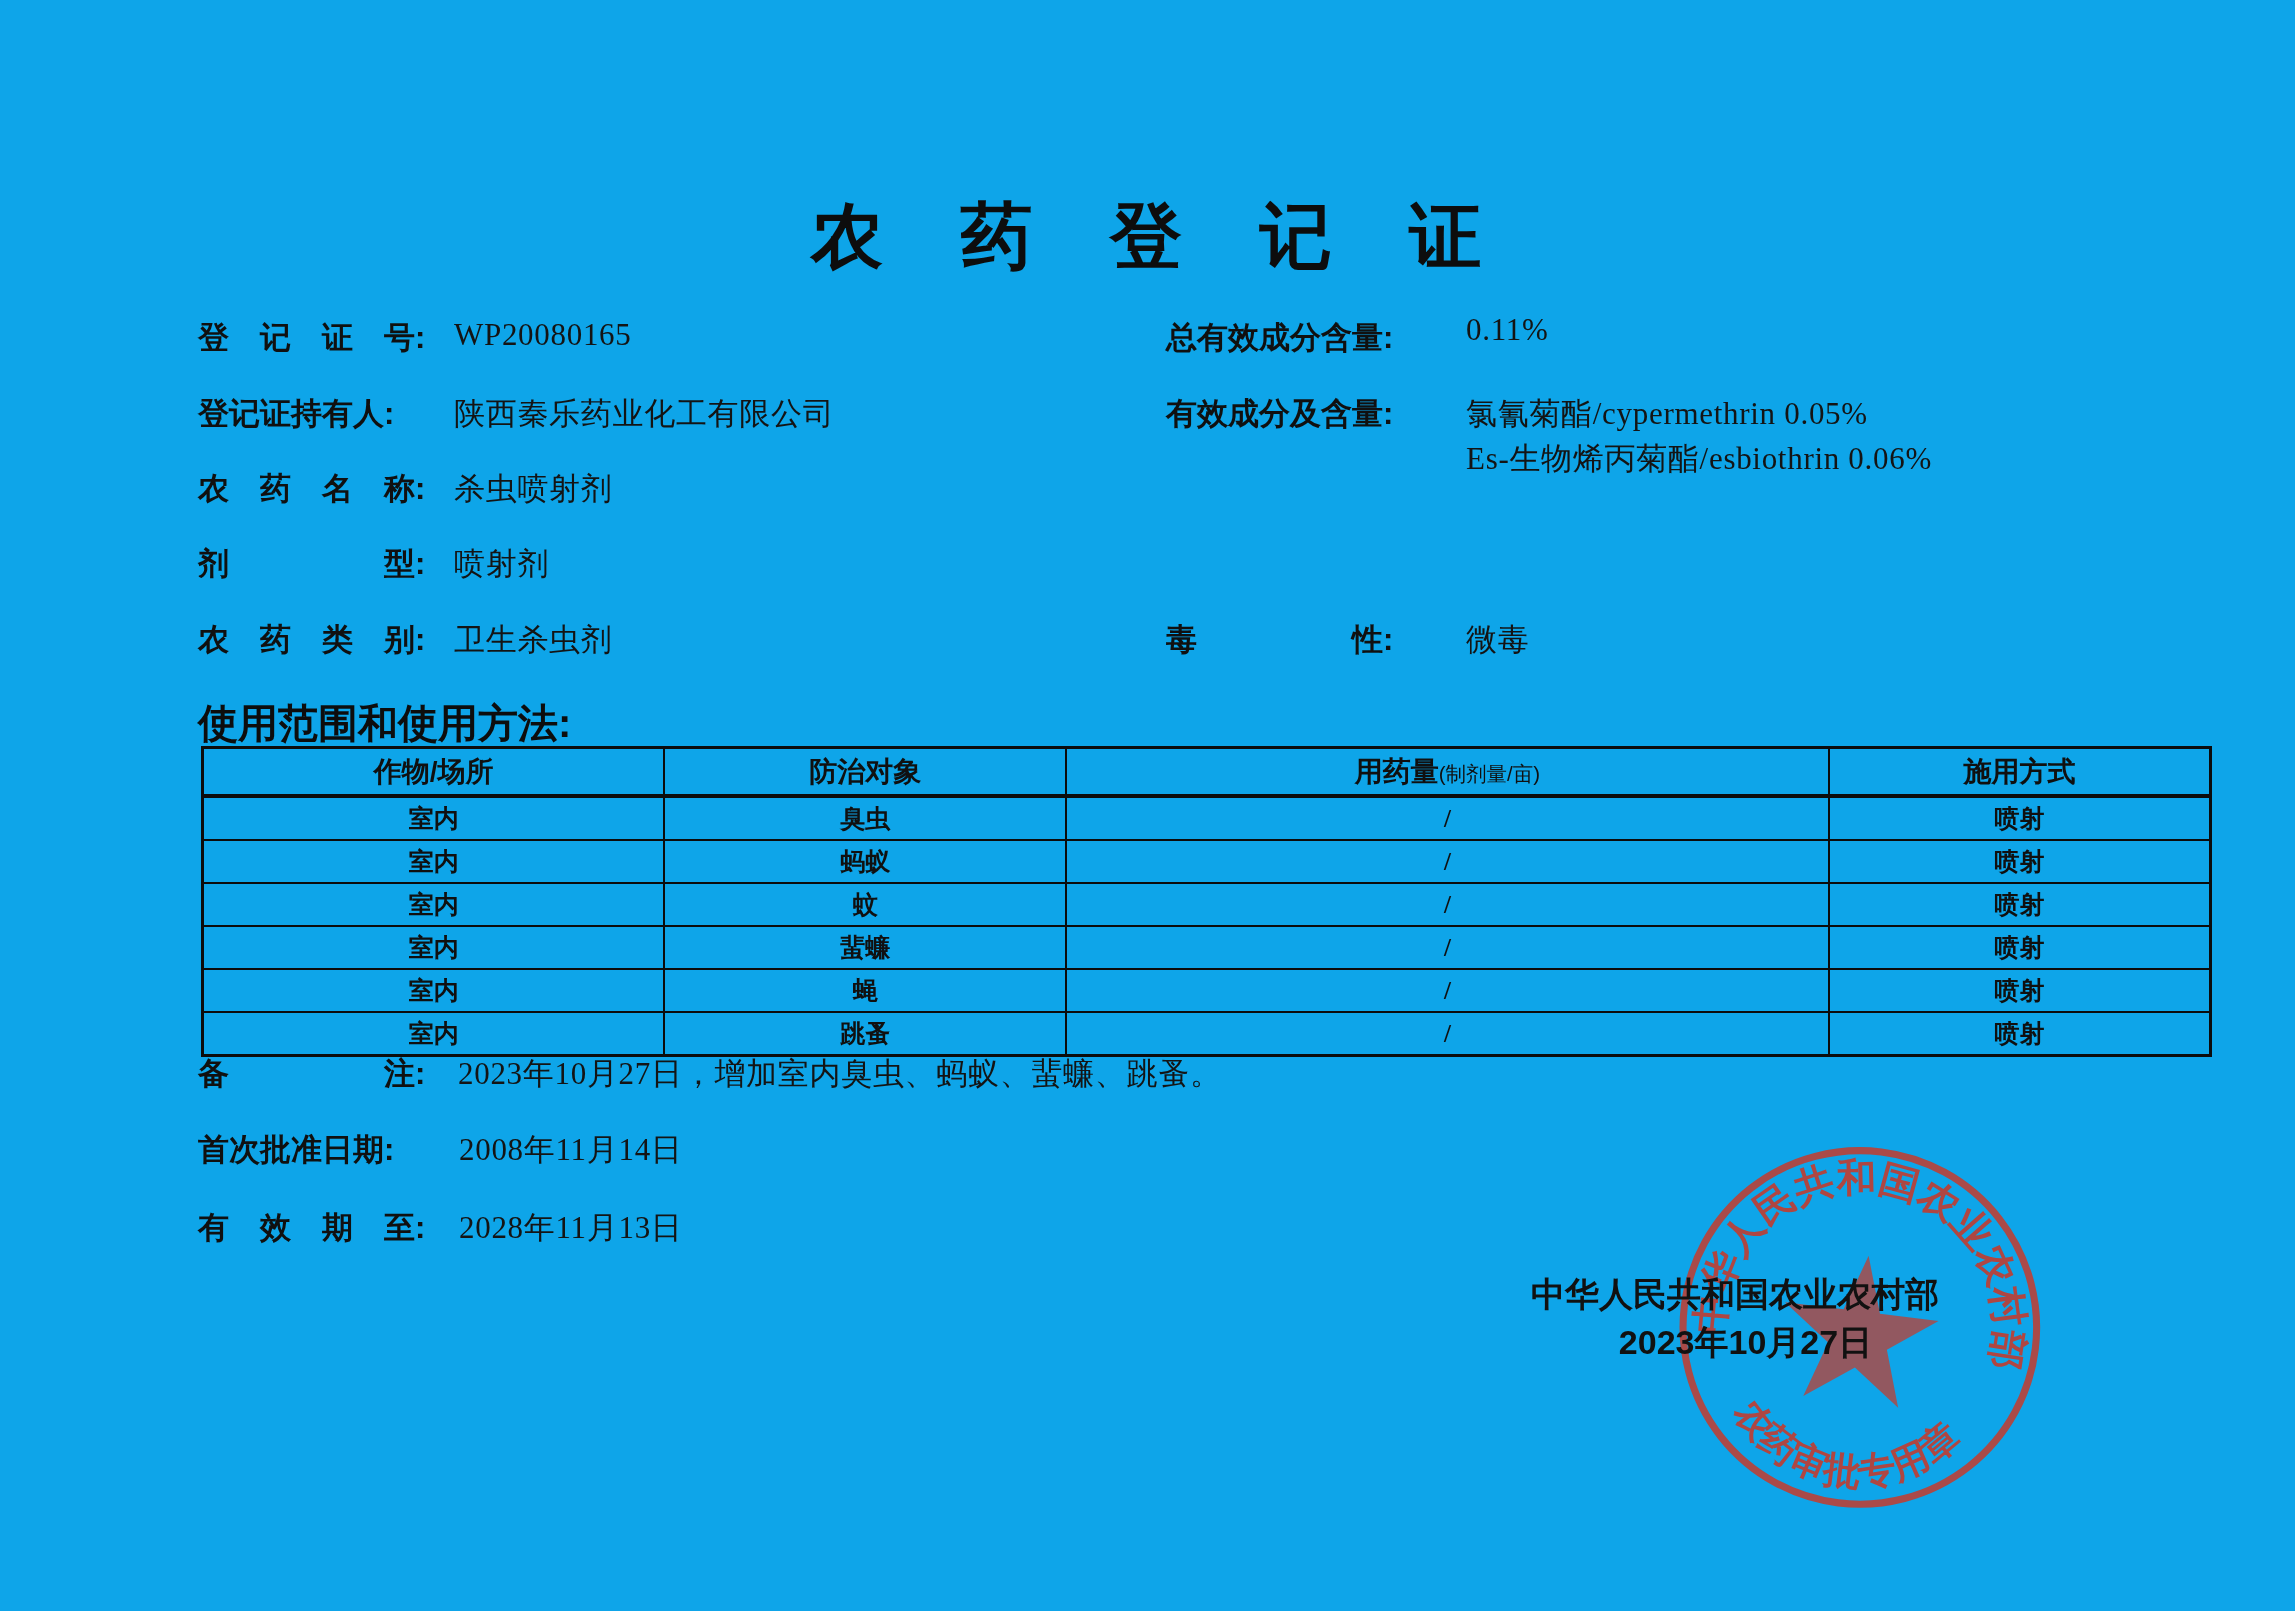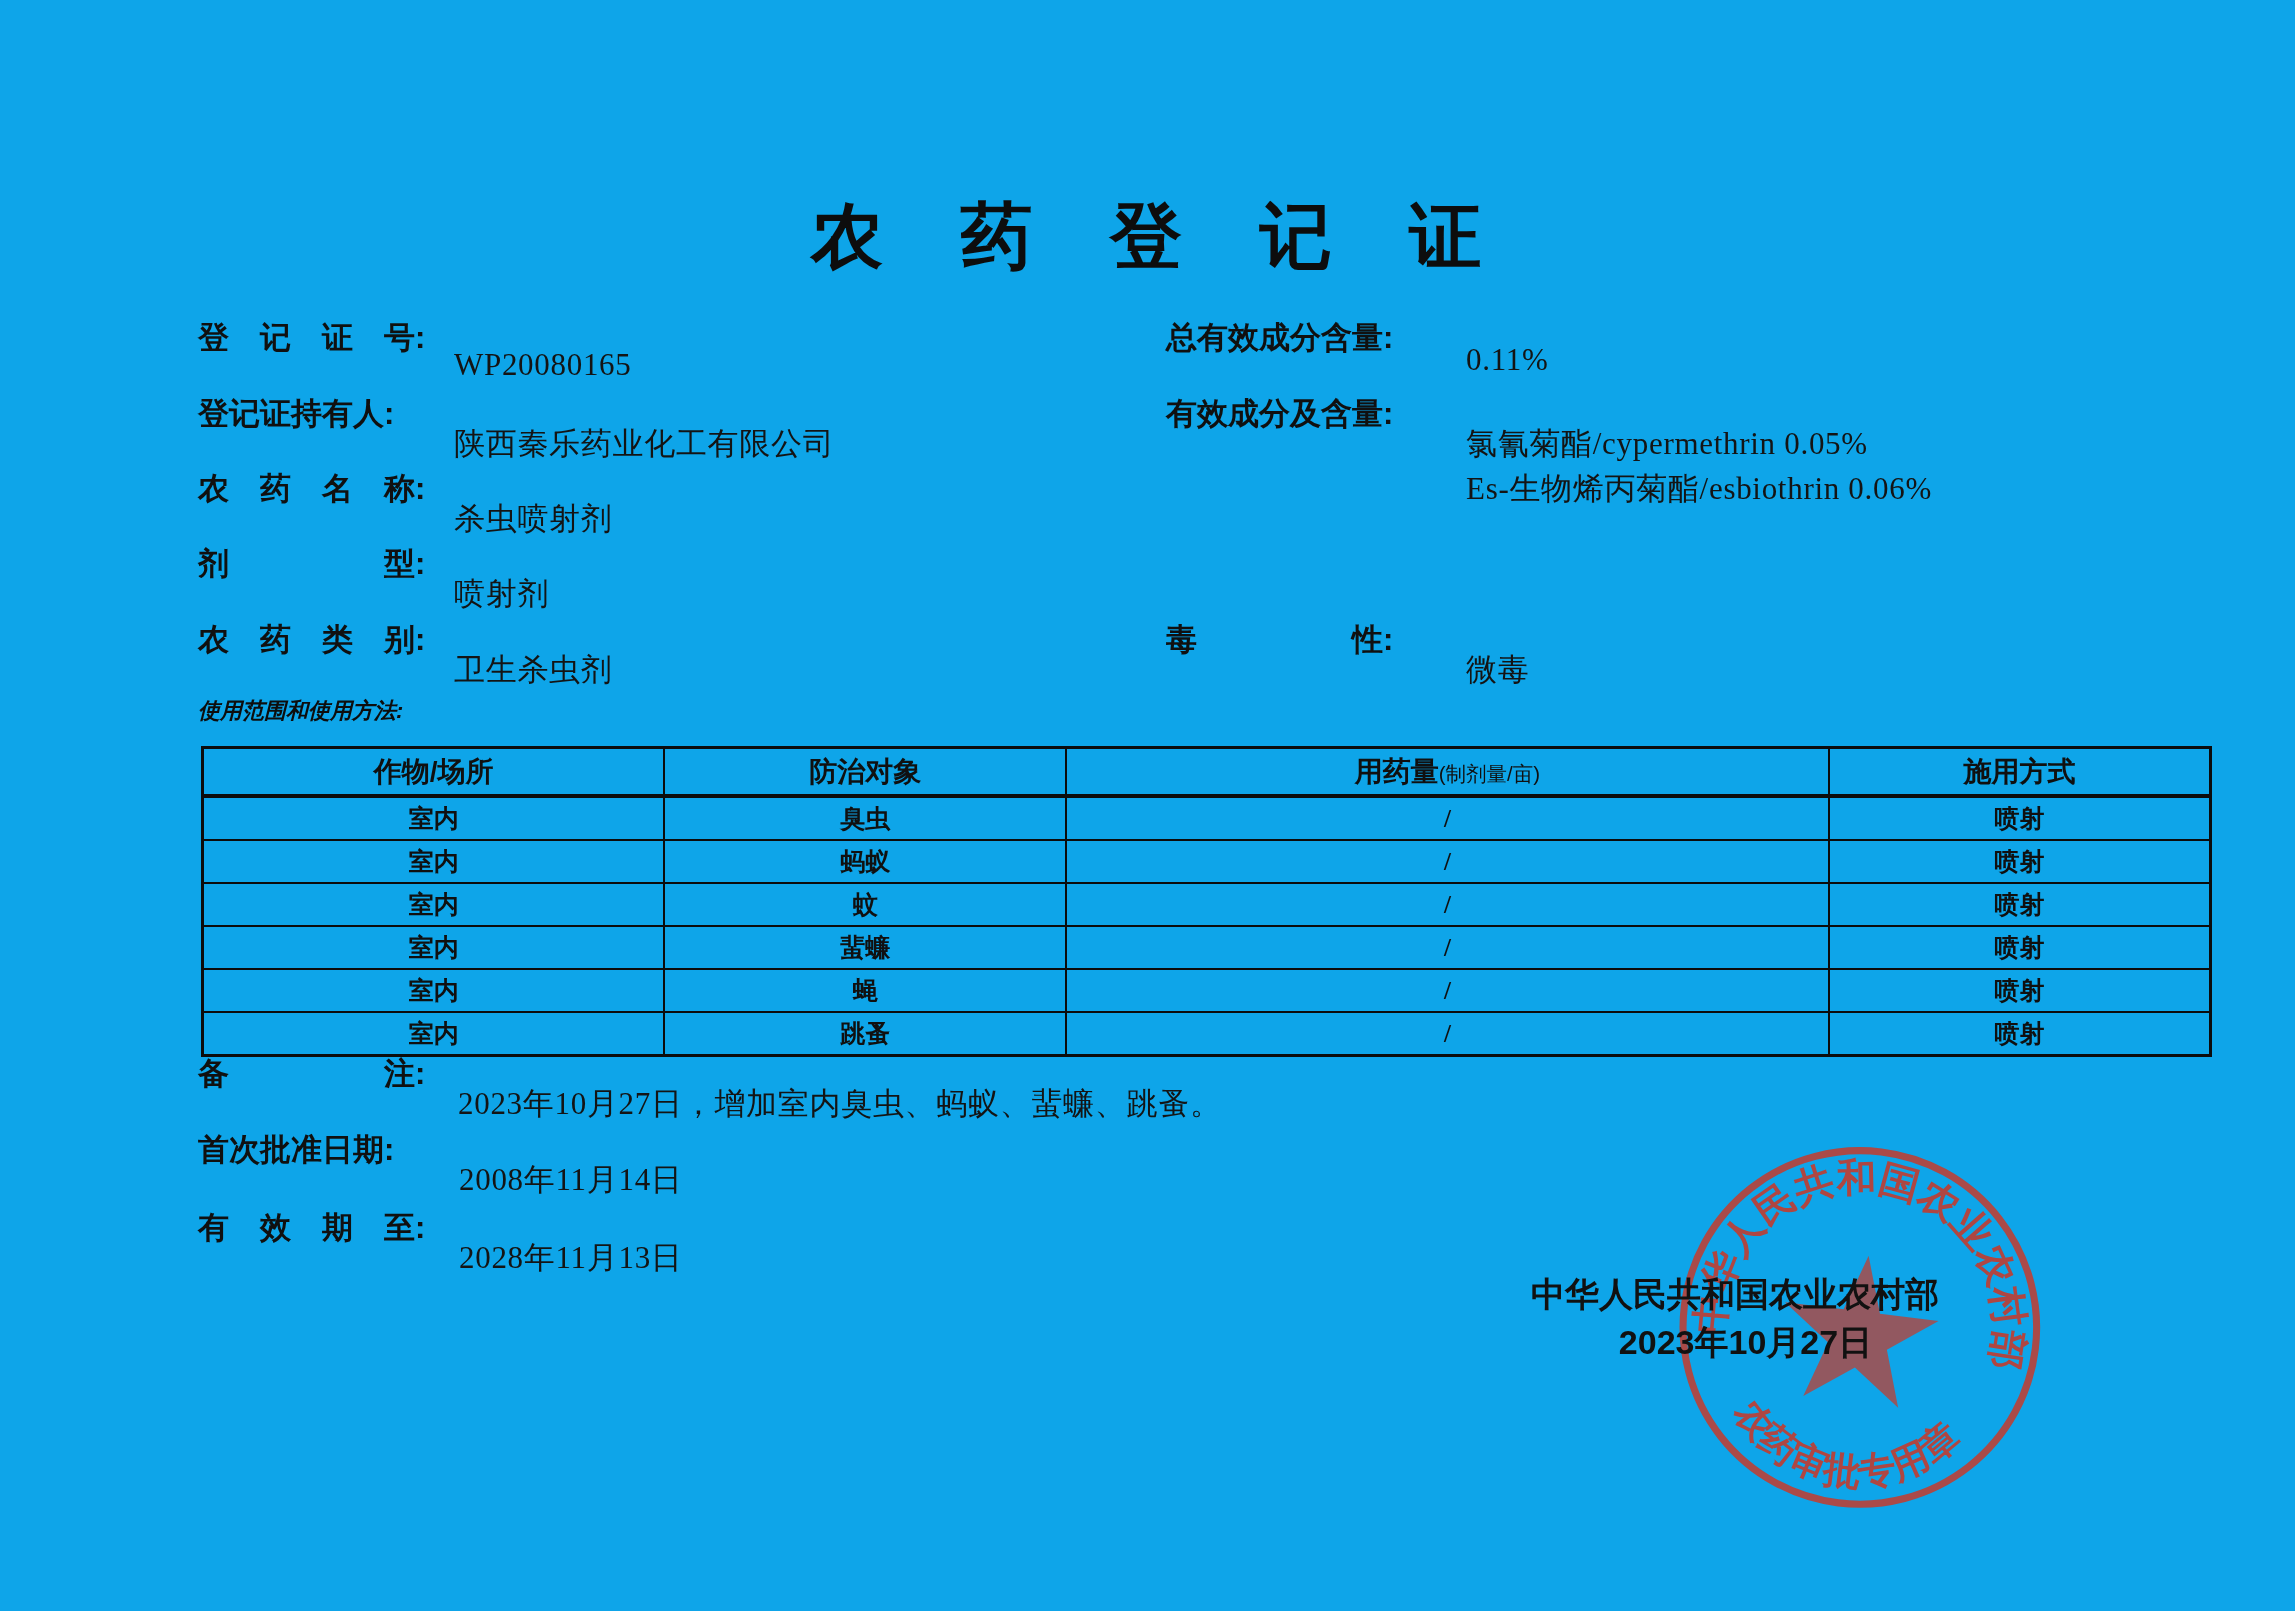--- a/index.html
+++ b/index.html
@@ -3,22 +3,22 @@
 <meta charset="utf-8">
 <style>
   html,body{margin:0;padding:0;background:#e8e8e8;}
   #page{position:relative;width:2295px;height:1611px;background:#0ea5e9;overflow:hidden;
         font-family:"Liberation Sans",sans-serif;color:#141414;}
   .abs{position:absolute;white-space:nowrap;}
   .title{left:0;top:189px;width:100%;text-align:center;
          font-family:"Liberation Serif",serif;font-weight:700;font-size:72px;
          letter-spacing:2.8px;color:#0d0d0d;}
   .lbl{font-weight:700;font-size:31px;color:#101010;}
-  .val{font-family:"Liberation Serif",serif;font-weight:500;font-size:31px;color:#141414;letter-spacing:0.7px;margin-top:30px;}
-  .section{font-weight:700;font-size:22px;color:#0d0d0d;font-style:italic;}
+  .val{font-family:"Liberation Serif",serif;font-weight:500;font-size:31px;color:#141414;letter-spacing:0.7px;}
+  .section{font-weight:700;font-size:40px;color:#0d0d0d;}
   table.usage{position:absolute;left:201px;top:746px;width:2011px;
               border-collapse:collapse;table-layout:fixed;background:transparent;}
   table.usage td{border:2.1px solid #0c0c0c;text-align:center;vertical-align:middle;
                  font-weight:700;font-size:25px;color:#101010;height:41px;padding:0;}
   table.usage tr.hdr td{height:45px;font-size:28px;border-bottom-width:4.2px;}
   table.usage{border:3.5px solid #0c0c0c;}
   .hdr-sub{font-size:20.5px;font-weight:400;}
   .slash{font-family:"Liberation Serif",serif;font-weight:400;font-size:31px;}
   .issuer{z-index:3;text-align:center;font-weight:700;font-size:34px;color:#111;}
   svg.stamp{position:absolute;z-index:2;transform:rotate(7deg);}

